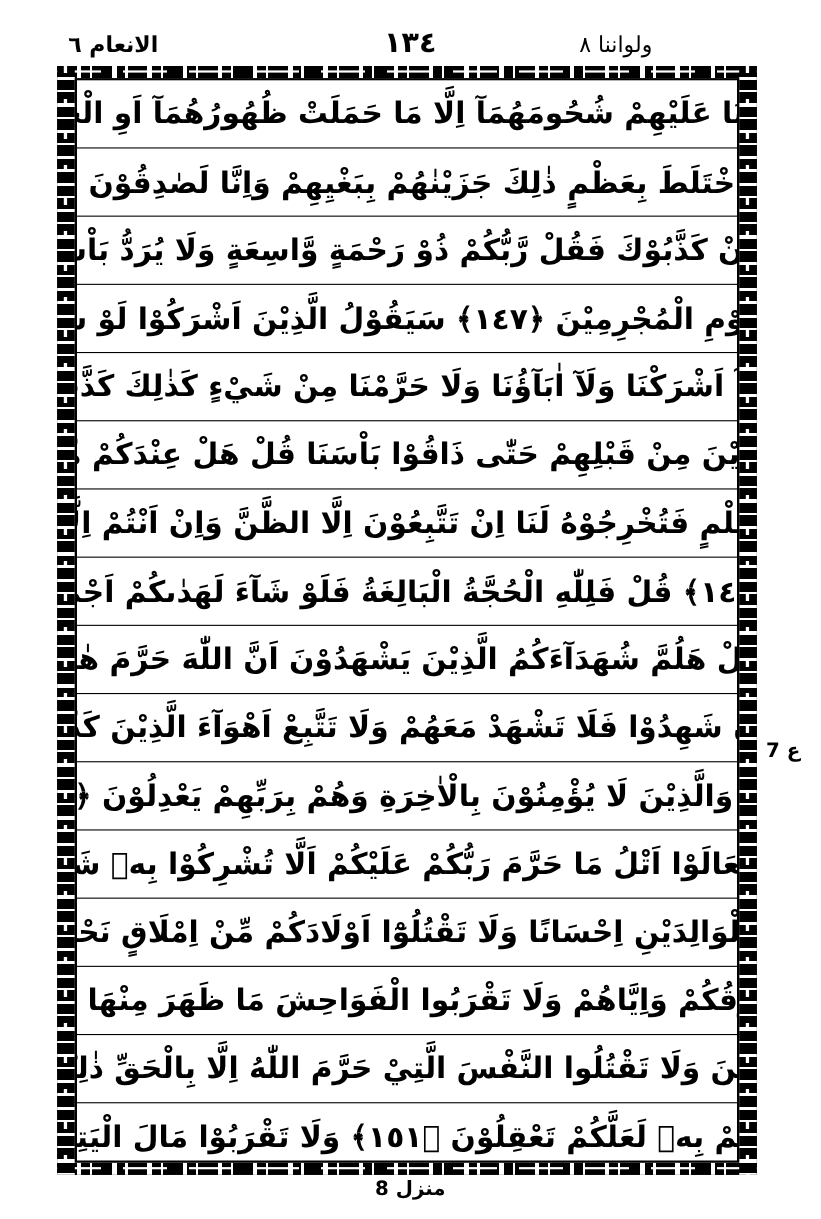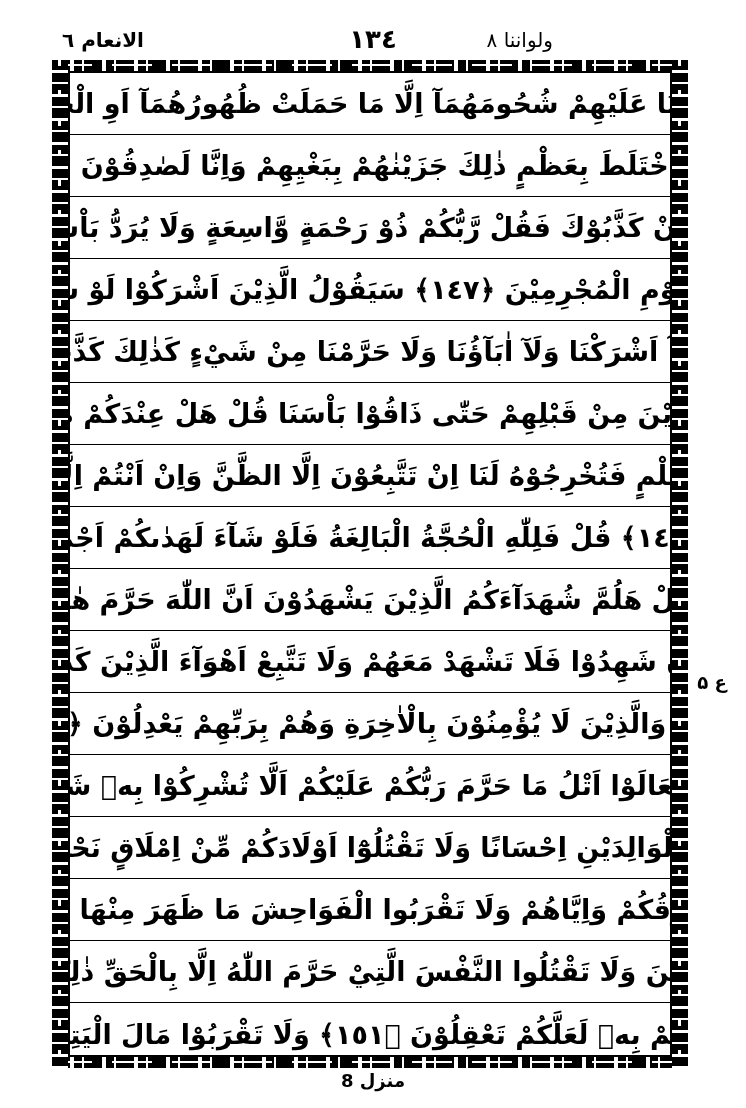--- a/index.html
+++ b/index.html
@@ -1,18 +1,18 @@
 <!DOCTYPE html>
 <html><head>
 <meta charset="utf-8">
 <style>
   html, body { margin: 0; padding: 0; background: #ffffff; }
   body { width: 746px; height: 1108px; position: relative; overflow: hidden; font-family: "DejaVu Sans", sans-serif; color: #000; }
 
-  .header { position: absolute; top: 0; left: 0; width: 611px; height: 60px; }
+  .header { position: absolute; top: 0; left: 0; width: 611px; height: 60px; padding-left: 40px; }
   .hdr-left { position: absolute; left: 62px; top: 28px; font-size: 20px; font-weight: bold; direction: rtl; }
   .hdr-center { position: absolute; left: 338px; top: 24px; width: 70px; text-align: center; font-size: 26px; font-weight: bold; }
   .hdr-right { position: absolute; right: 58px; top: 28px; font-size: 20px; font-weight: normal; direction: rtl; }
 
   .frame { position: absolute; left: 52px; top: 60px; width: 636px; height: 1008px; background: #000; box-sizing: border-box; }
   .rail-top, .rail-bottom { position: absolute; left: 0; width: 100%; height: 11px;
     background: repeating-linear-gradient(90deg, #000 0 18px, #fff 18px 22px, #000 22px 30px, #fff 30px 32px); }
   .rail-top { top: 0; } .rail-bottom { bottom: 0; }
   .rail-top::after, .rail-bottom::after { content: ""; position: absolute; left: 0; right: 0; top: 4px; height: 2px;
     background: repeating-linear-gradient(90deg, #fff 0 40px, transparent 40px 60px); }
@@ -59,15 +59,15 @@
     <div class="line">فَاِنْ شَهِدُوْا فَلَا تَشْهَدْ مَعَهُمْ وَلَا تَتَّبِعْ اَهْوَآءَ الَّذِيْنَ كَذَّبُوْا</div>
     <div class="line">بِاٰيٰتِنَا وَالَّذِيْنَ لَا يُؤْمِنُوْنَ بِالْاٰخِرَةِ وَهُمْ بِرَبِّهِمْ يَعْدِلُوْنَ ﴿١٥٠﴾</div>
     <div class="line">قُلْ تَعَالَوْا اَتْلُ مَا حَرَّمَ رَبُّكُمْ عَلَيْكُمْ اَلَّا تُشْرِكُوْا بِهٖ شَيْئًا وَّ</div>
     <div class="line">بِالْوَالِدَيْنِ اِحْسَانًا وَلَا تَقْتُلُوْٓا اَوْلَادَكُمْ مِّنْ اِمْلَاقٍ نَحْنُ</div>
     <div class="line">نَرْزُقُكُمْ وَاِيَّاهُمْ وَلَا تَقْرَبُوا الْفَوَاحِشَ مَا ظَهَرَ مِنْهَا وَمَا</div>
     <div class="line">بَطَنَ وَلَا تَقْتُلُوا النَّفْسَ الَّتِيْ حَرَّمَ اللّٰهُ اِلَّا بِالْحَقِّ ذٰلِكُمْ</div>
     <div class="line">وَصّٰىكُمْ بِهٖ لَعَلَّكُمْ تَعْقِلُوْنَ ﴿١٥١﴾ وَلَا تَقْرَبُوْا مَالَ الْيَتِيْمِ اِلَّا</div>
   </div>
 </div>
 
-<div class="margin-mark">ع ۵</div>
+<div class="margin-mark">ع 7</div>
 
 <div class="footer">منزل 8</div>
 
 </body></html>

